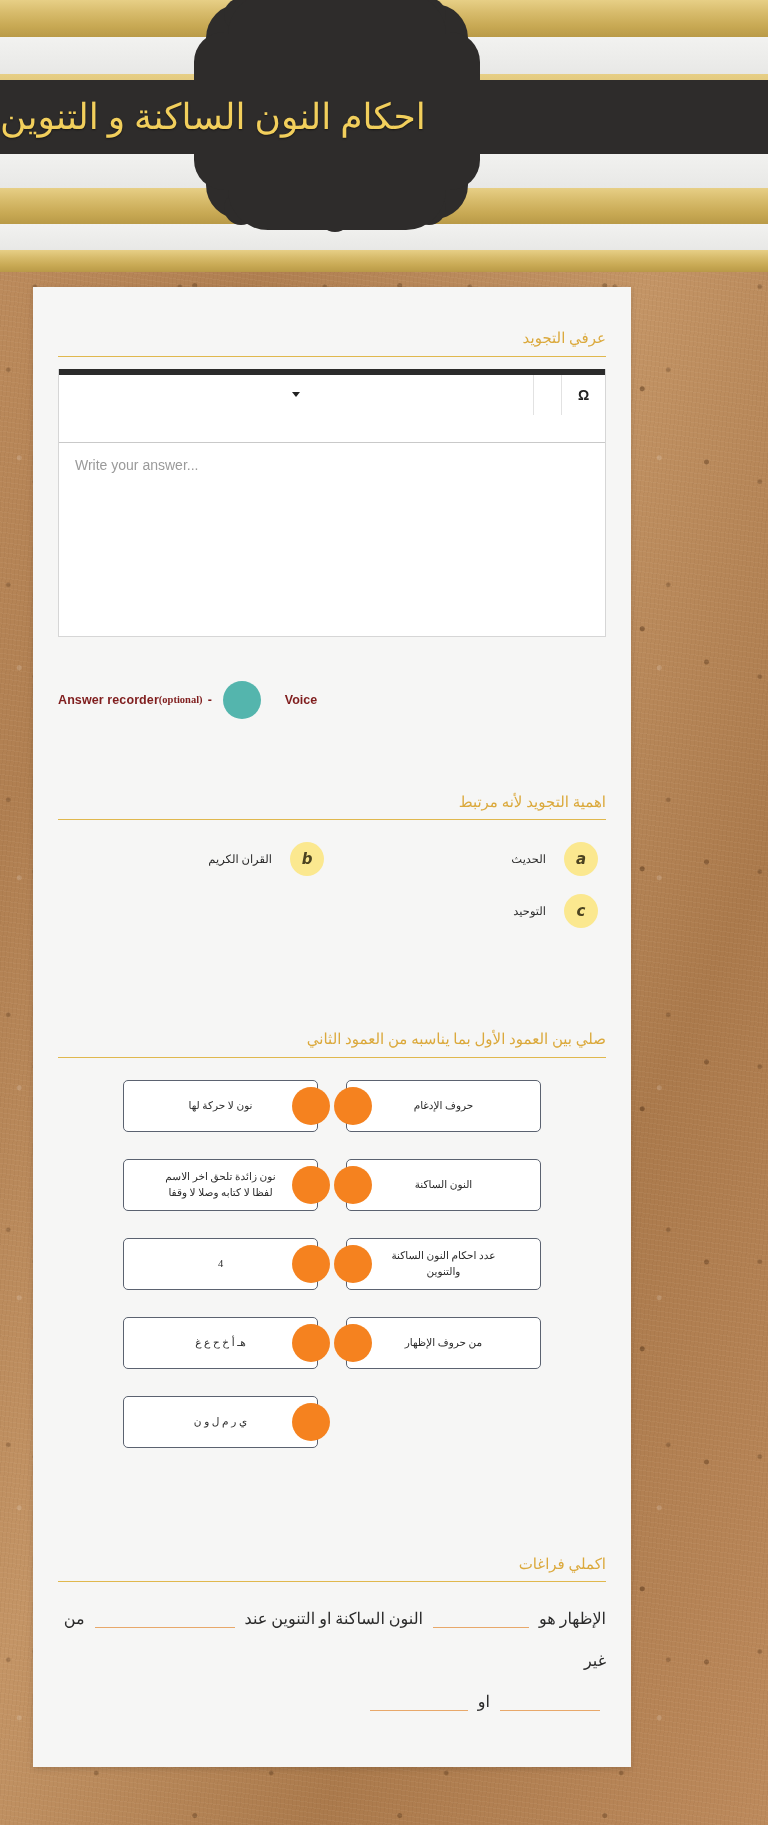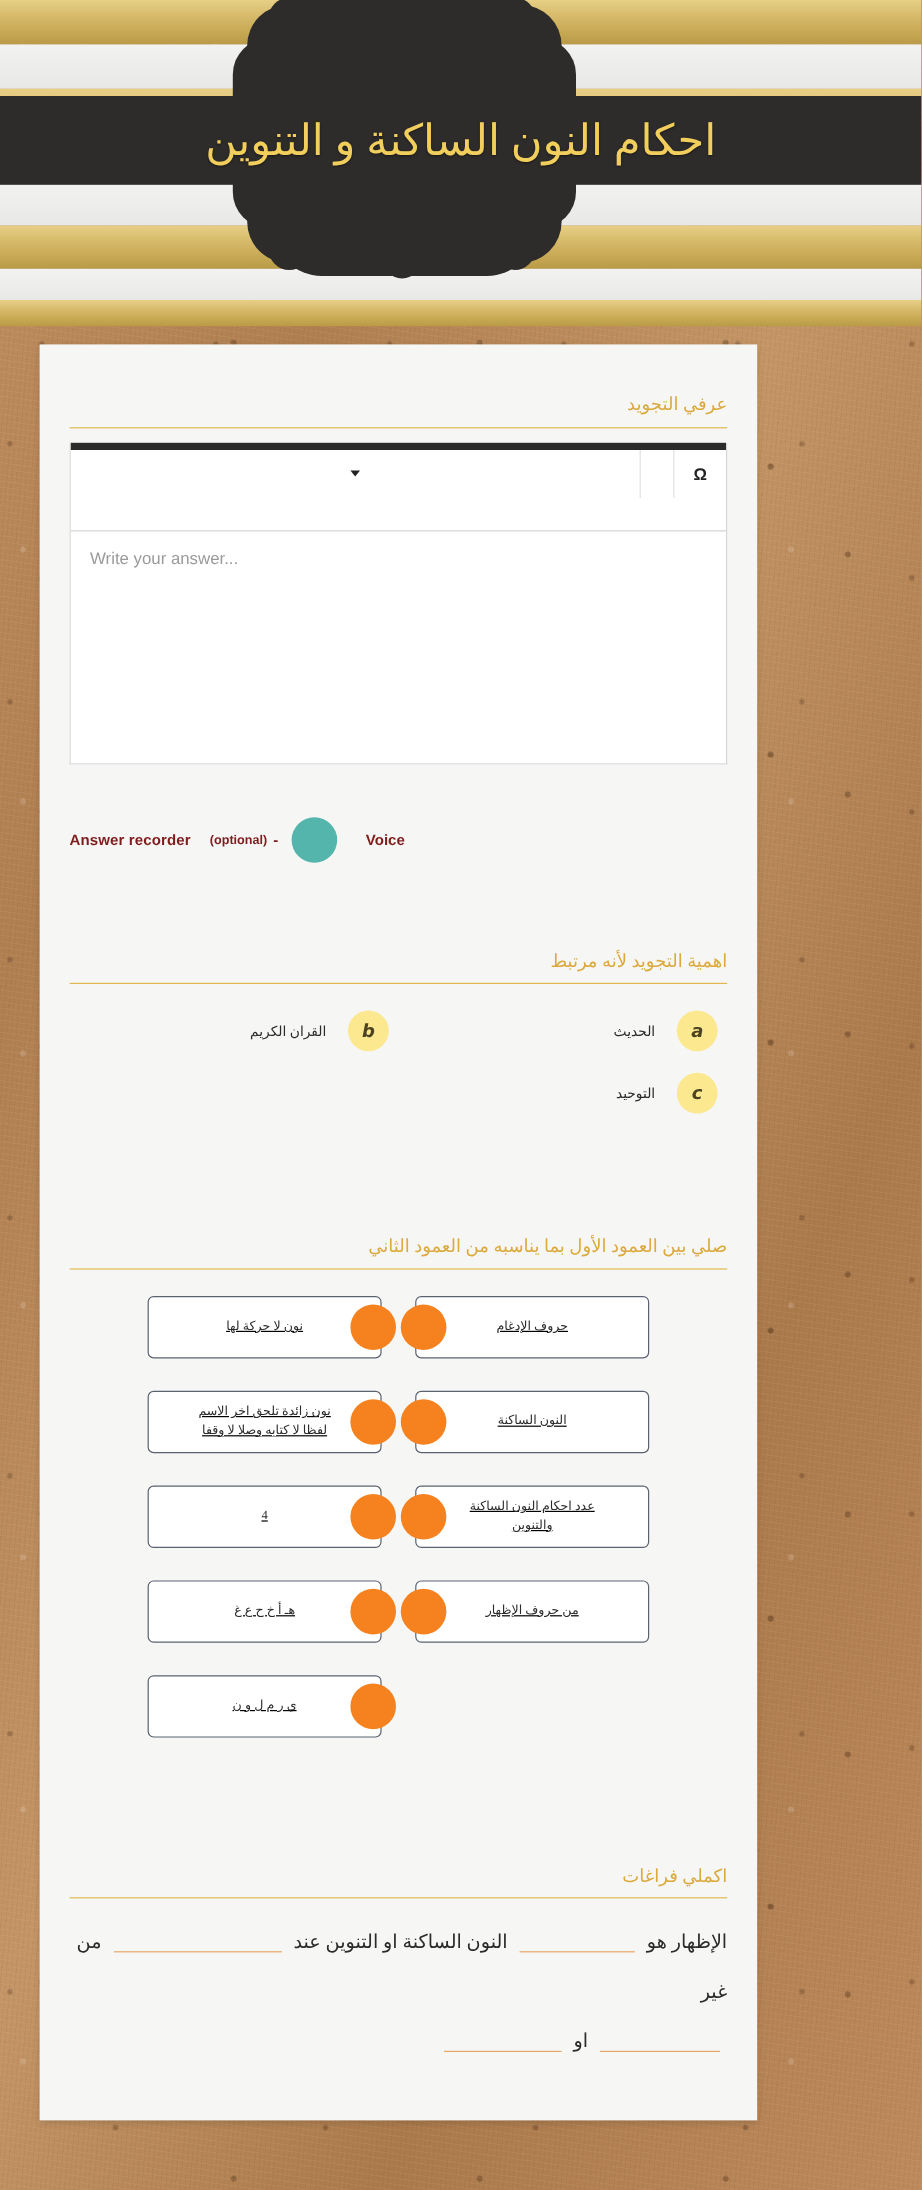--- a/index.html
+++ b/index.html
@@ -101,21 +101,20 @@
     border-radius: 50%;
   }
   
   #title-strip {
     position: absolute;
     left: 0; top: 80px;
     width: 768px; height: 74px;
     background: #2e2c2b;
     display: flex;
     align-items: center;
-    justify-content: center;
   }
   #banner-title {
     color: #f2cf5c;
     font-size: 36px;
     font-family: "Liberation Serif", "DejaVu Serif", serif;
     direction: rtl;
     white-space: nowrap;
     letter-spacing: 1px;
     text-shadow: 0 1px 2px rgba(0,0,0,.45);
   }
@@ -195,21 +194,21 @@
   #recorder-row {
     display: flex;
     align-items: center;
     margin: 28px 0 0 0;
     padding: 0 25px;
     font-size: 12.5px;
     font-weight: bold;
     color: #7f1d1d;
   }
   #recorder-label-main { letter-spacing: .1px; }
-  #recorder-optional { font-size: 10.5px; margin-left: 16px; }
+  #recorder-optional { font-size: 10.5px; margin-left: 0; font-family: Liberation Serif, serif; }
   #recorder-dash { margin: 0 5px; }
   #recorder-circle {
     width: 38px; height: 38px;
     border-radius: 50%;
     background: #54b5ad;
     margin: 0 6px;
     flex: none;
   }
   #recorder-voice { margin-left: 18px; }
 
@@ -265,21 +264,20 @@
     height: 52px;
     margin-bottom: 27px;
     background: #fff;
     border: 1px solid #5b6270;
     border-radius: 5px;
     display: flex;
     align-items: center;
     justify-content: center;
     box-sizing: border-box;
     padding: 0 30px;
-    text-decoration: underline;
   }
   .match-text {
     direction: rtl;
     text-align: center;
     font-size: 10.5px;
     line-height: 1.45;
     color: #2b2b2b;
     font-family: "Liberation Serif", "DejaVu Serif", serif;
   }
   .match-dot {

